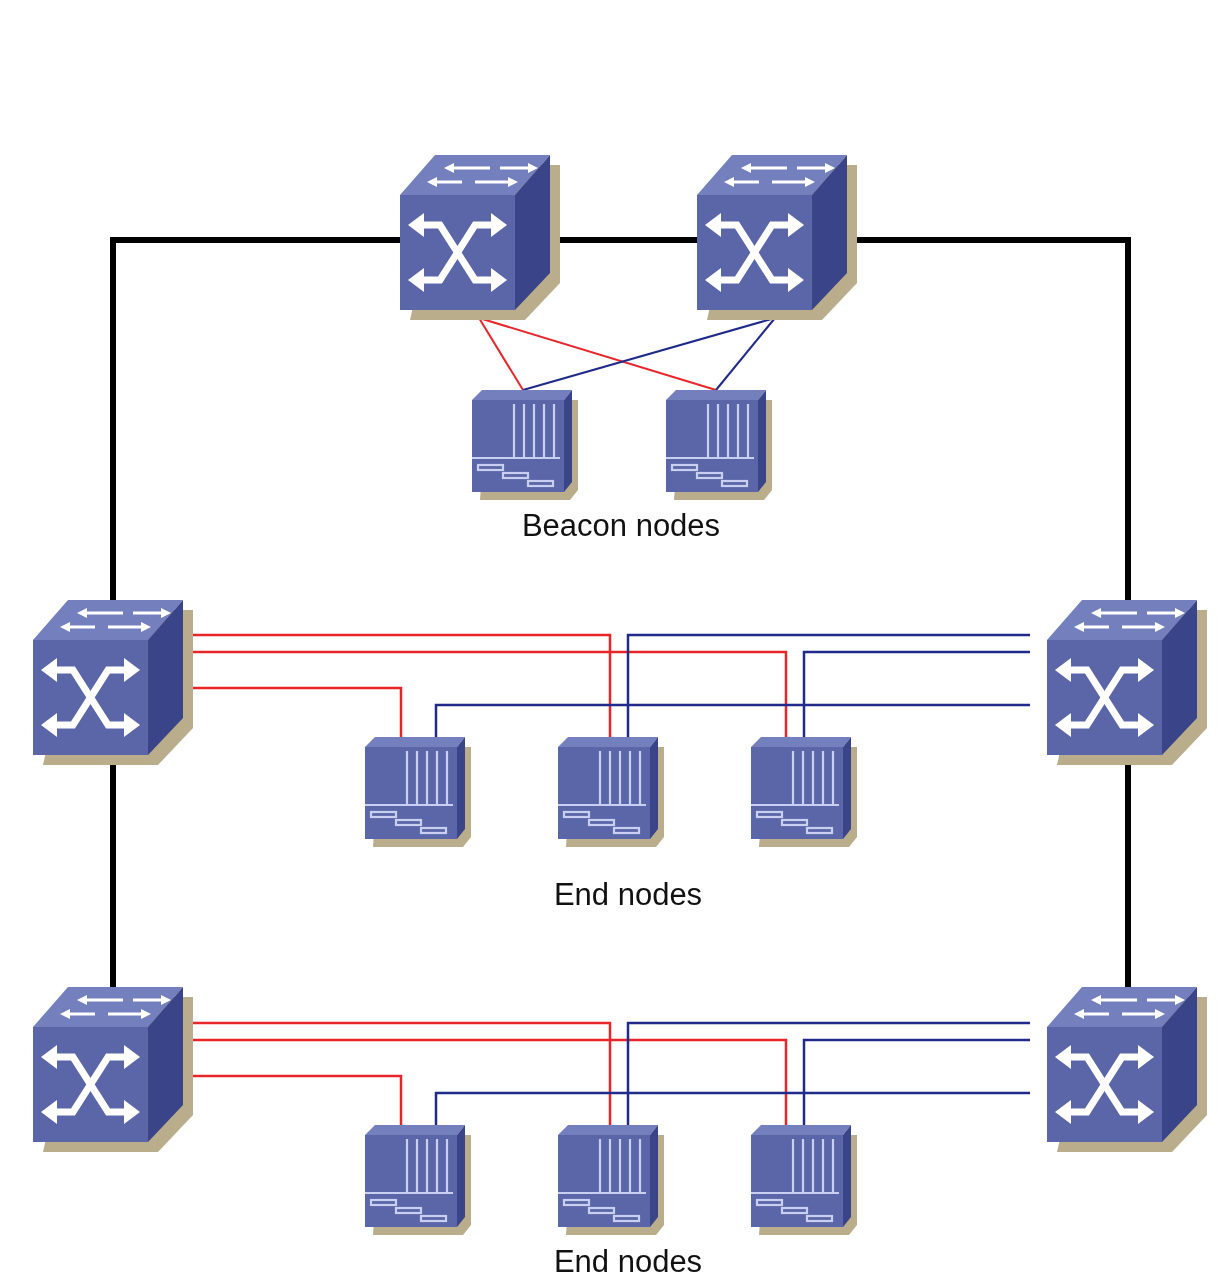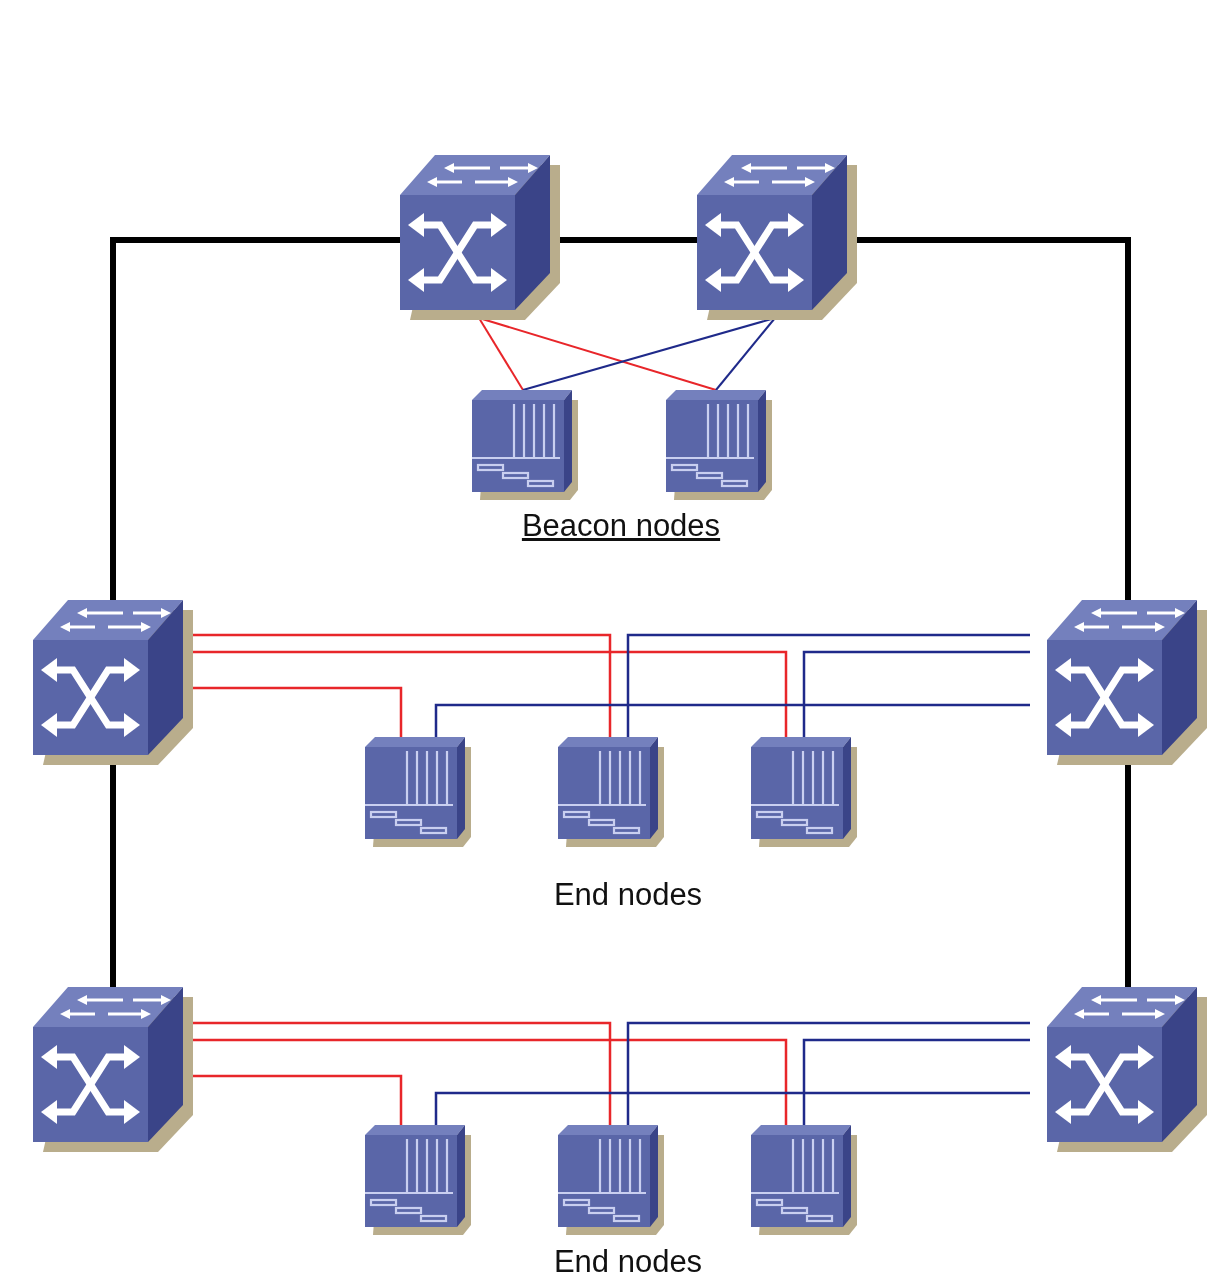--- a/index.html
+++ b/index.html
@@ -95,15 +95,15 @@
       <use href="#node-sym" x="666" y="400"></use>
       <use href="#node-sym" x="365" y="747"></use>
       <use href="#node-sym" x="558" y="747"></use>
       <use href="#node-sym" x="751" y="747"></use>
       <use href="#node-sym" x="365" y="1135"></use>
       <use href="#node-sym" x="558" y="1135"></use>
       <use href="#node-sym" x="751" y="1135"></use>
     </g>
 </svg>
 
-<div class="label" style="left:621px; top:508px;text-decoration:underline;">Beacon nodes</div>
+<div class="label" style="left:621px; top:508px;">Beacon nodes</div>
 <div class="label" style="left:628px; top:877px;">End nodes</div>
 <div class="label" style="left:628px; top:1244px;">End nodes</div>
 
 </body></html>

